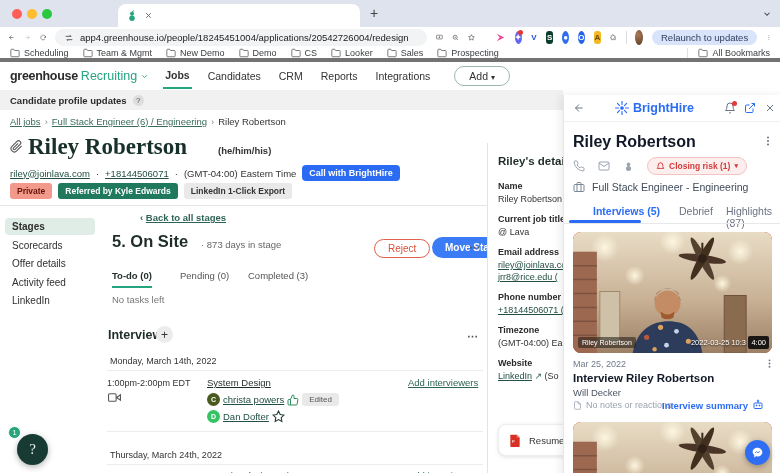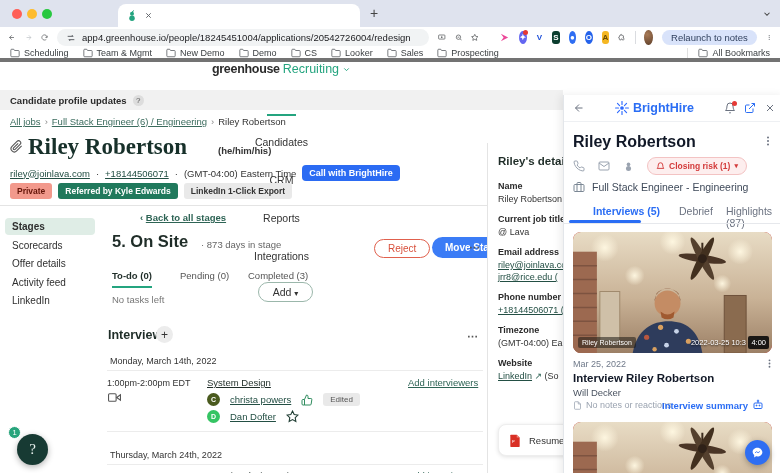--- a/index.html
+++ b/index.html
@@ -20,21 +20,21 @@
   #url-text { font-size:9.5px; color:#202124; white-space:nowrap; overflow:hidden; }
   .ext { width:13px; height:13px; border-radius:3px; display:flex; align-items:center; justify-content:center;
     font-size:8px; font-weight:bold; color:#fff; position:relative; }
   #relaunch { background:#d9e3fa; color:#2f3f5c; font-size:9.5px; border-radius:9px; padding:2px 9px; white-space:nowrap; }
   #bookmarks { left:0; top:48px; width:780px; height:14px; background:#fff; border-bottom:4px solid #737373;
     display:flex; align-items:center; padding:0 10px; gap:14px; }
   .bm { display:flex; align-items:center; gap:4px; font-size:9px; color:#3c4043; white-space:nowrap; }
 
   
   #gh { left:0; top:62px; width:563px; height:411px; background:#fff; }
-  #gh-header { left:0; top:0; width:563px; height:28px; display:flex; align-items:center; padding:0 10px; gap:14px;flex-direction:column; }
+  #gh-header { left:0; top:0; width:563px; height:28px; display:flex; align-items:center; padding:0 10px; gap:14px; }
   #gh-logo { font-size:12.5px; font-weight:bold; color:#2a2a2a; letter-spacing:-.3px; }
   #gh-product { font-size:12.5px; color:#24a47f; }
   .gh-nav-item { font-size:10.5px; color:#333; padding:6px 2px; }
   .gh-nav-item.active { font-weight:bold; border-bottom:2px solid #24a47f; }
   #gh-add { border:1px solid #9bb7ab; border-radius:12px; font-size:10.5px; color:#333; padding:3px 14px; margin-left:8px; }
   #gh-banner { left:0; top:28px; width:563px; height:20px; background:#f1f1f1; display:flex; align-items:center; padding:0 10px; gap:6px; }
   #gh-banner b { font-size:9.5px; color:#2a2a2a; }
   #banner-q { width:11px; height:11px; border-radius:50%; background:#ddd; color:#555; font-size:8px; display:flex; align-items:center; justify-content:center; }
   #crumbs { left:10px; top:54px; font-size:9.5px; color:#333; }
   #crumbs a { color:#3a6b5d; text-decoration:underline; }
@@ -69,21 +69,21 @@
   #iv-title { left:108px; top:266px; font-size:12.5px; font-weight:bold; color:#1f2d28; }
   #iv-plus { left:156px; top:264px; width:17px; height:17px; border-radius:50%; background:#ececec; color:#333;
     display:flex; align-items:center; justify-content:center; font-size:12px; }
   .date-label { left:110px; font-size:9px; color:#333; }
   .row-div { left:107px; width:376px; height:1px; background:#ececec; }
   .iv-time { left:107px; font-size:9px; color:#333; }
   .iv-name { font-size:9.5px; font-weight:normal; color:#1f2d28; text-decoration:underline; }
   .add-int { font-size:9.5px; color:#2e6455; text-decoration:underline; }
   .avatar { width:13px; height:13px; border-radius:50%; color:#fff; font-size:7px; font-weight:bold;
     display:flex; align-items:center; justify-content:center; }
-  .person { display:flex; align-items:center; gap:10px; font-size:9.5px; }
+  .person { display:flex; align-items:center; gap:3px; font-size:9.5px; }
   .person a { color:#234f44; text-decoration:underline; }
   .edited { background:#e9e9e9; border-radius:3px; font-size:8px; color:#555; padding:2px 7px; }
 
   
   #details { left:487px; top:143px; width:76px; height:330px; border-left:1px solid #e4e4e4; overflow:hidden; background:#fff; }
   #details .inner { position:absolute; left:10px; top:0; width:130px; }
   .d-title { font-size:11.5px; font-weight:bold; color:#1f2d28; white-space:nowrap; }
   .d-label { font-size:9px; font-weight:bold; color:#2a2a2a; white-space:nowrap; }
   .d-val { font-size:9px; color:#333; white-space:nowrap; }
   .d-val a { color:#234f44; text-decoration:underline; }
@@ -231,21 +231,21 @@
     <div class="ext" style="background:#fff;color:#1d4ed8">V</div>
     <div class="ext" style="background:#0b3d2e">S</div>
     <div class="ext" style="background:#2f6ef2;border-radius:50%">●</div>
     <div class="ext" style="background:#2563eb;border-radius:50%">O</div>
     <div class="ext" style="background:#f5b722;color:#6b4b00">A</div>
     <svg width="13" height="13" viewBox="0 0 24 24" fill="none" stroke="#3c4043" stroke-width="2">
         <path d="M20 11h-2V7a2 2 0 0 0-2-2h-4V3a2 2 0 1 0-4 0v2H6a2 2 0 0 0-2 2v4H3a2 2 0 1 0 0 4h1v4a2 2 0 0 0 2 2h4v-2a2 2 0 1 1 4 0v2h4a2 2 0 0 0 2-2v-4h-1a2 2 0 1 1 0-4z" transform="scale(.9) translate(1,1)"></path>
       </svg>
     <div style="width:1px;height:13px;background:#dadce0"></div>
     <div style="width:15px;height:15px;border-radius:50%;background:radial-gradient(circle at 35% 30%,#a87a56,#5c3d28)"></div>
-    <div id="relaunch">Relaunch to notes</div>
+    <div id="relaunch">Relaunch to updates</div>
     <svg width="11" height="11" viewBox="0 0 24 24" fill="#5f6368">
         <circle cx="12" cy="5" r="2"></circle>
         <circle cx="12" cy="12" r="2"></circle>
         <circle cx="12" cy="19" r="2"></circle>
       </svg>
   </div>
 
   <div id="bookmarks" class="abs">
     <div class="bm">
         <svg width="10" height="10" viewBox="0 0 24 24" fill="none" stroke="#5f6368" stroke-width="2">

